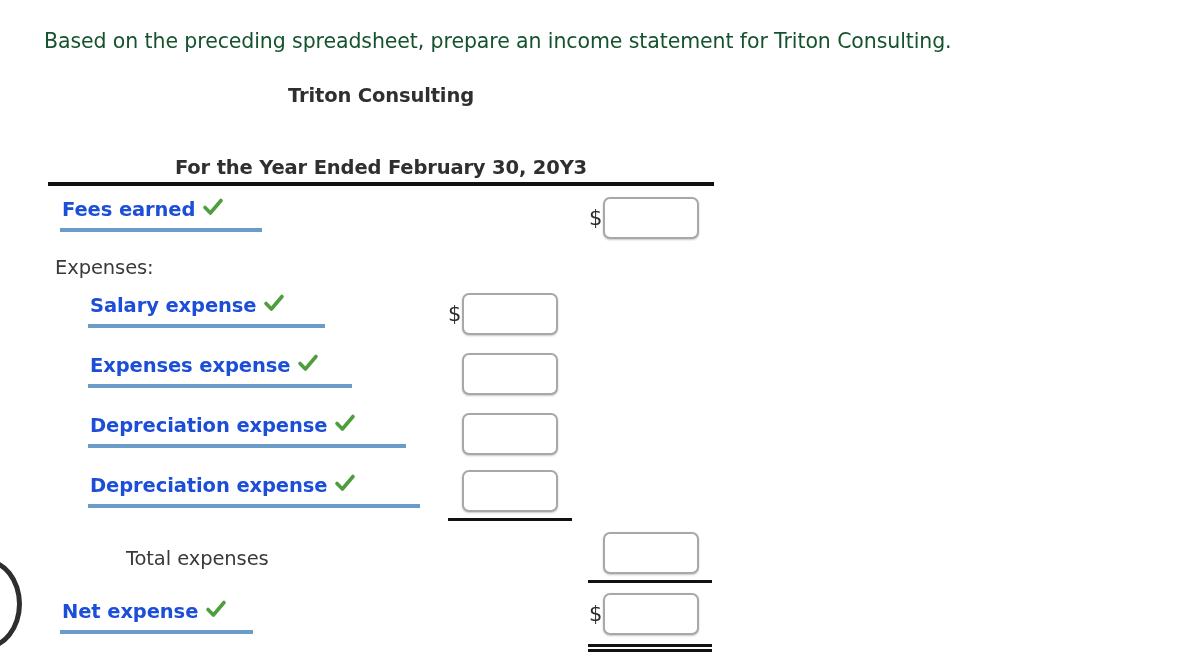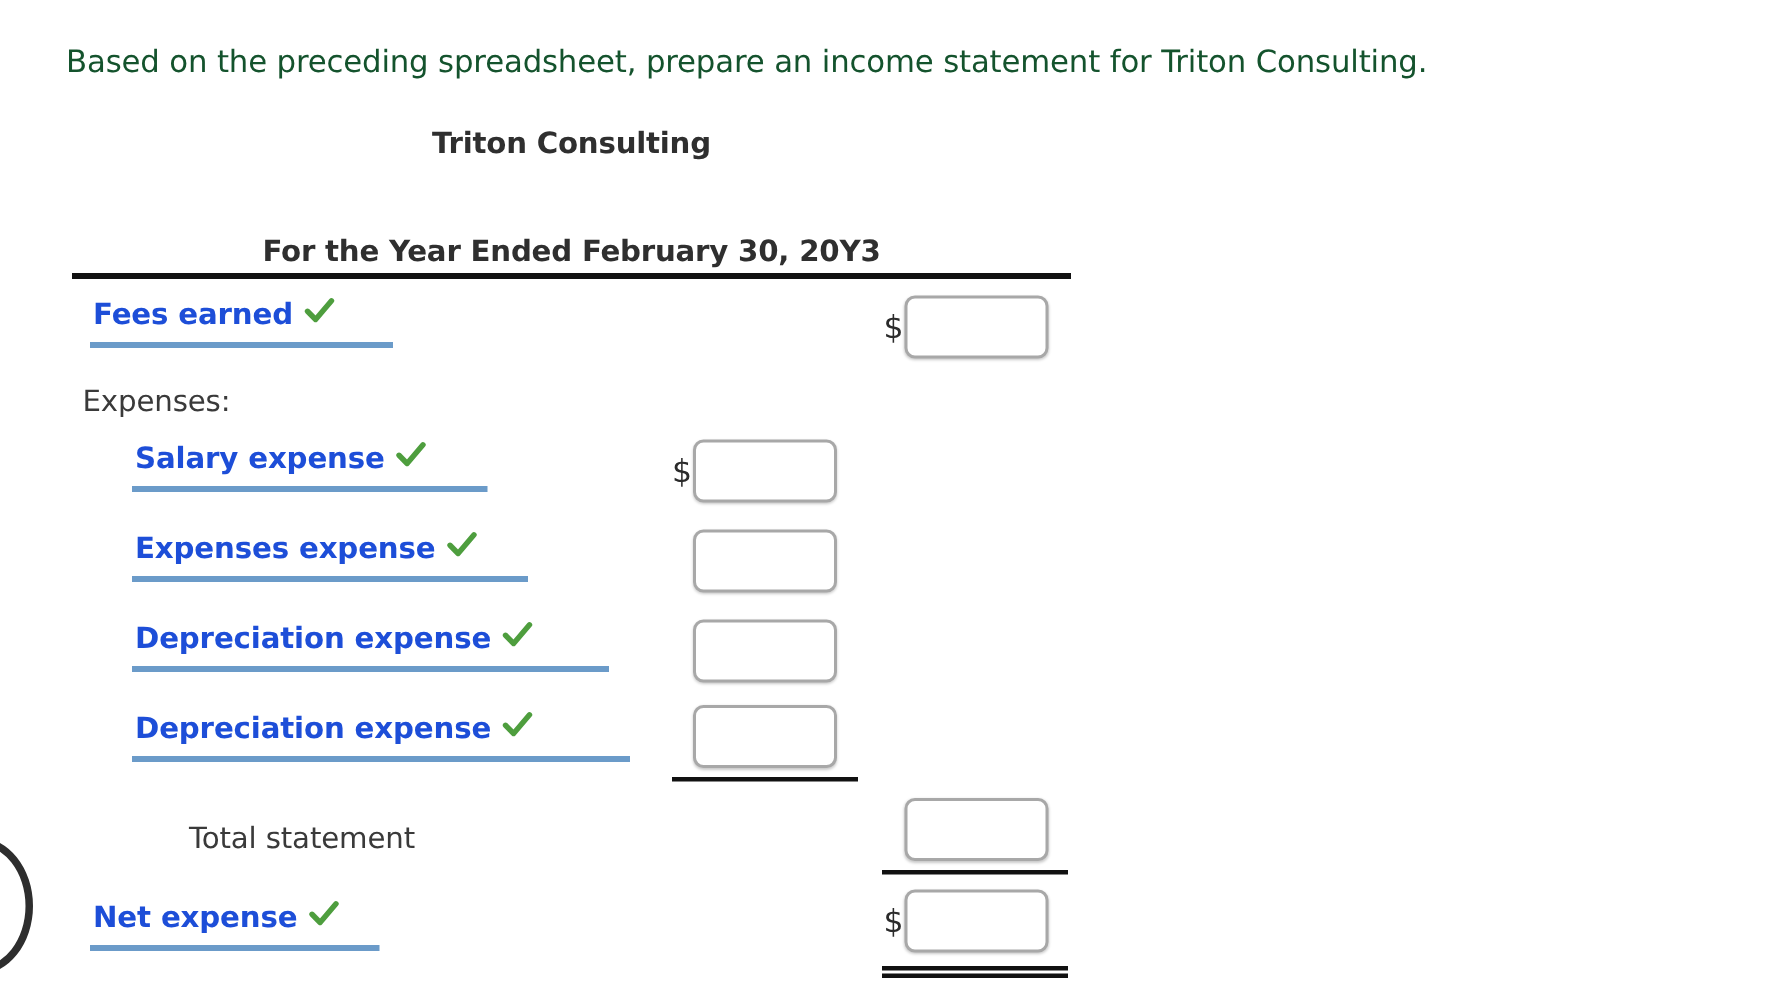--- a/index.html
+++ b/index.html
@@ -189,21 +189,21 @@
 
   <div class="row-label blue" style="left:90px; top:472px;">
     <span>Depreciation expense</span><span class="check-icon"><svg width="22" height="22" viewBox="0 0 22 22">
           <path d="M3 11.5 L8.4 17 L19 4.5" fill="none" stroke="#4e9e3e" stroke-width="3.6" stroke-linecap="round" stroke-linejoin="round"></path>
         </svg></span>
   </div>
   <div class="label-underline" style="left:88px; top:504px; width:332px;"></div>
   <input class="answer-box" type="text" style="left: 462px; top: 470px;" placeholder="">
   <div class="sub-rule" style="left:448px; top:518px; width:124px;"></div>
 
-  <div class="row-label plain" style="left:126px; top:547px;">Total statement</div>
+  <div class="row-label plain" style="left:126px; top:547px;">Total expenses</div>
   <input class="answer-box" type="text" style="left: 603px; top: 532px;" placeholder="">
   <div class="sub-rule" style="left:588px; top:580px; width:124px;"></div>
 
   <div class="row-label blue" style="left:62px; top:598px;">
     <span>Net expense</span><span class="check-icon"><svg width="22" height="22" viewBox="0 0 22 22">
           <path d="M3 11.5 L8.4 17 L19 4.5" fill="none" stroke="#4e9e3e" stroke-width="3.6" stroke-linecap="round" stroke-linejoin="round"></path>
         </svg></span>
   </div>
   <div class="label-underline" style="left:60px; top:630px; width:193px;"></div>
   <div class="dollar" style="left:589px; top:604px;">$</div>

